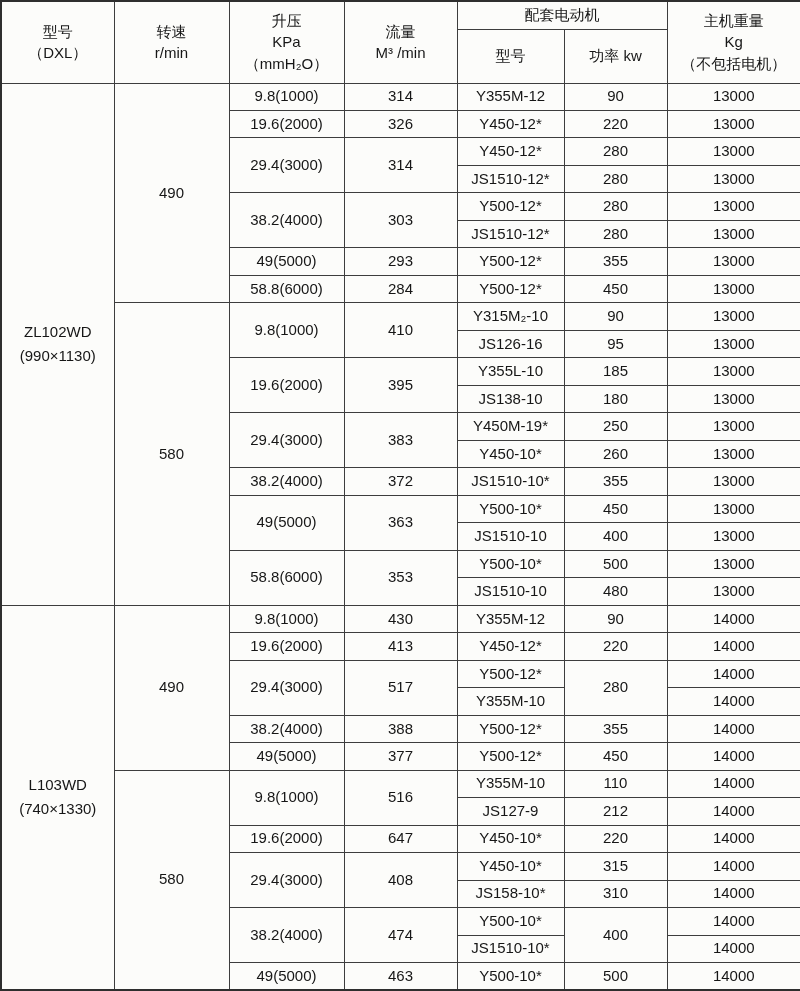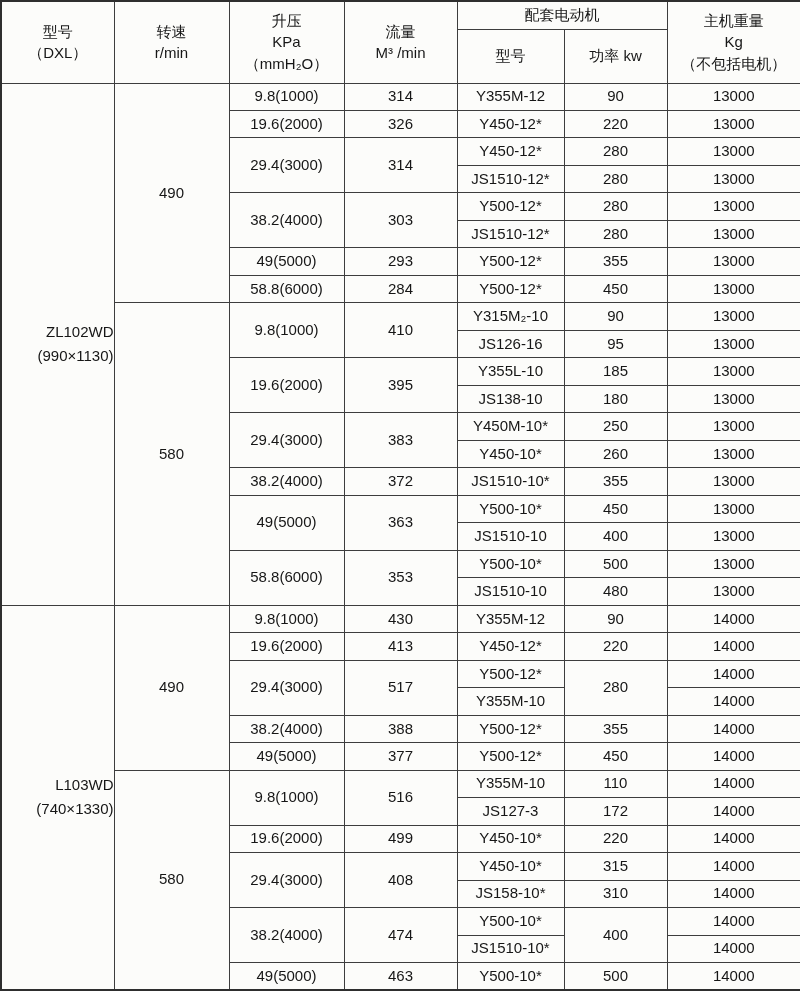--- a/index.html
+++ b/index.html
@@ -23,21 +23,21 @@
     font-size: 15px;
     line-height: 1.25;
     padding: 0;
     overflow: hidden;
     white-space: nowrap;
   }
   thead tr.h1 { height: 28px; }
   thead tr.h2 { height: 54px; }
   tbody tr { height: 27px; }
   .line { display: block; line-height: 1.45; }
-  #spec td[data-name="model-cell"] .line { line-height: 1.6; text-align: right; }
+  #spec td[data-name="model-cell"] .line { line-height: 1.6; }
 </style>
 </head>
 <body>
 
 <table id="spec" data-name="spec-table">
   <colgroup>
     <col style="width:113px">
     <col style="width:115px">
     <col style="width:115px">
     <col style="width:113px">
@@ -155,21 +155,21 @@
         <td data-name="weight-cell">13000</td>
       </tr>
       <tr data-name="table-row">
         <td data-name="motor-model-cell">JS138-10</td>
         <td data-name="motor-power-cell">180</td>
         <td data-name="weight-cell">13000</td>
       </tr>
       <tr data-name="table-row">
         <td data-name="pressure-cell" rowspan="2">29.4(3000)</td>
         <td data-name="flow-cell" rowspan="2">383</td>
-        <td data-name="motor-model-cell">Y450M-10*</td>
+        <td data-name="motor-model-cell">Y450M-19*</td>
         <td data-name="motor-power-cell">250</td>
         <td data-name="weight-cell">13000</td>
       </tr>
       <tr data-name="table-row">
         <td data-name="motor-model-cell">Y450-10*</td>
         <td data-name="motor-power-cell">260</td>
         <td data-name="weight-cell">13000</td>
       </tr>
       <tr data-name="table-row">
         <td data-name="pressure-cell">38.2(4000)</td>
@@ -248,27 +248,27 @@
       </tr>
       <tr data-name="table-row">
         <td data-name="speed-cell" rowspan="8">580</td>
         <td data-name="pressure-cell" rowspan="2">9.8(1000)</td>
         <td data-name="flow-cell" rowspan="2">516</td>
         <td data-name="motor-model-cell">Y355M-10</td>
         <td data-name="motor-power-cell">110</td>
         <td data-name="weight-cell">14000</td>
       </tr>
       <tr data-name="table-row">
-        <td data-name="motor-model-cell">JS127-3</td>
-        <td data-name="motor-power-cell">172</td>
+        <td data-name="motor-model-cell">JS127-9</td>
+        <td data-name="motor-power-cell">212</td>
         <td data-name="weight-cell">14000</td>
       </tr>
       <tr data-name="table-row">
         <td data-name="pressure-cell">19.6(2000)</td>
-        <td data-name="flow-cell">499</td>
+        <td data-name="flow-cell">647</td>
         <td data-name="motor-model-cell">Y450-10*</td>
         <td data-name="motor-power-cell">220</td>
         <td data-name="weight-cell">14000</td>
       </tr>
       <tr data-name="table-row">
         <td data-name="pressure-cell" rowspan="2">29.4(3000)</td>
         <td data-name="flow-cell" rowspan="2">408</td>
         <td data-name="motor-model-cell">Y450-10*</td>
         <td data-name="motor-power-cell">315</td>
         <td data-name="weight-cell">14000</td>

